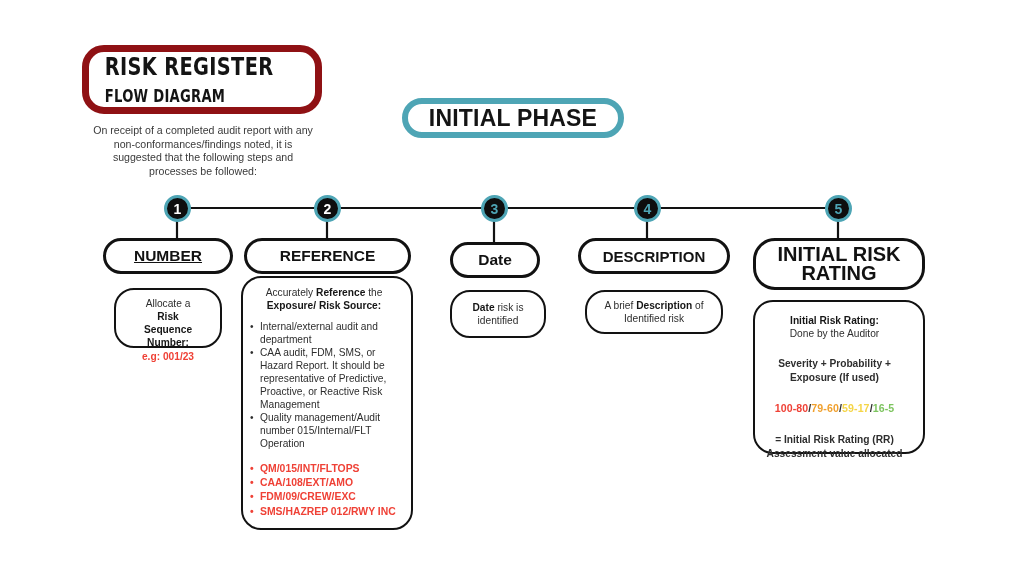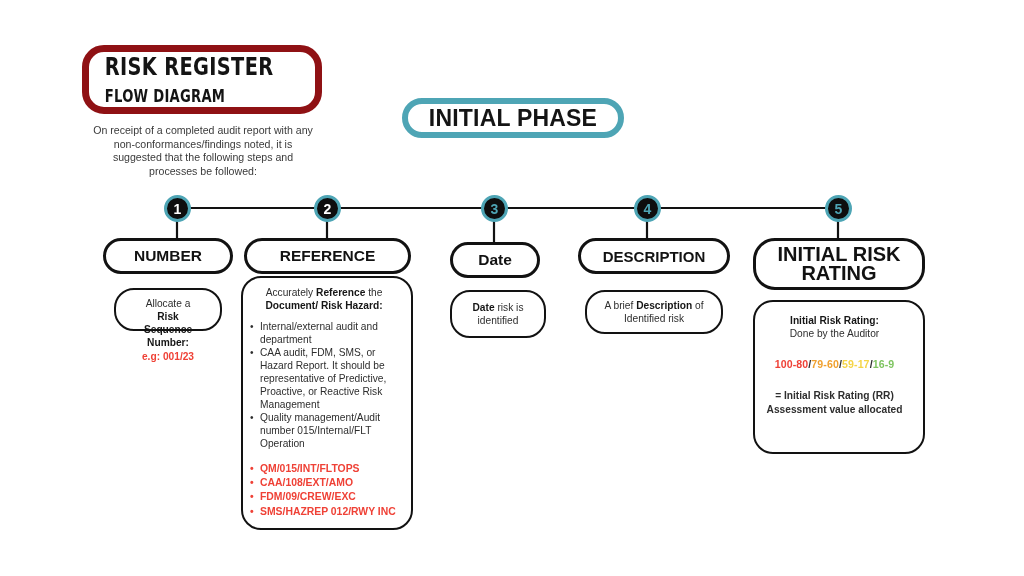--- a/index.html
+++ b/index.html
@@ -222,56 +222,56 @@
   <div class="step-circle teal-num" style="left: 481px; top: 195px; color: rgb(78, 165, 181);">
     <span>3</span>
   </div>
   <div class="step-circle teal-num" style="left: 634px; top: 195px; color: rgb(78, 165, 181);">
     <span>4</span>
   </div>
   <div class="step-circle teal-num" style="left: 825px; top: 195px; color: rgb(78, 165, 181);">
     <span>5</span>
   </div>
 
-  <div class="head-box" style="left:103px; top:238px; width:130px; height:36px; font-size:15.5px;">
+  <div class="head-box" style="left:103px; top:238px; width:130px; height:36px; font-size:15.5px;text-decoration:underline;">
     <span>NUMBER</span>
   </div>
 
   <div class="head-box" style="left:244px; top:238px; width:167px; height:36px; font-size:15.5px;">
     <span>REFERENCE</span>
   </div>
 
   <div class="head-box" style="left:450px; top:242px; width:90px; height:36px; font-size:15.5px;">
     <span>Date</span>
   </div>
 
   <div class="head-box" style="left:578px; top:238px; width:152px; height:36px; font-size:15px;">
     <span>DESCRIPTION</span>
   </div>
 
   <div class="head-box" style="left:753px; top:238px; width:172px; height:52px; font-size:20px; line-height:19px;">
     <span>INITIAL RISK RATING</span>
   </div>
 
-  <div class="detail-box" style="left:114px; top:288px; width:108px; height:43px; padding:7px 18px;">
+  <div class="detail-box" style="left:114px; top:288px; width:108px; height:60px; padding:7px 18px;">
     <div class="center">
       <span>Allocate a </span><b>Risk</b>
     </div>
     <div class="center">
       <b>Sequence Number:</b>
     </div>
     <div class="center" style="font-weight:bold; color:#ef4136; margin-top:1px;">e.g: 001/23</div>
   </div>
 
   <div class="detail-box" style="left:241px; top:276px; width:172px; height:254px; padding:8px 10px 0 4px; overflow:visible;">
     <div class="center">
       <span>Accurately </span><b>Reference</b><span> the</span>
     </div>
     <div class="center" style="margin-bottom:8px;">
-      <b>Document/ Risk Hazard:</b>
+      <b>Exposure/ Risk Source:</b>
     </div>
 
     <ul class="bullets black">
       <li>Internal/external audit and department</li>
       <li>CAA audit, FDM, SMS, or Hazard Report. It should be representative of Predictive, Proactive, or Reactive Risk Management</li>
       <li>Quality management/Audit number 015/Internal/FLT Operation</li>
     </ul>
 
     <ul class="bullets red" style="margin-top: 12px; color: rgb(239, 65, 54);">
       <li class="nowrap">QM/015/INT/FLTOPS</li>
@@ -292,22 +292,23 @@
       <span>A brief </span><b>Description</b><span> of Identified risk</span>
     </div>
   </div>
 
   <div class="detail-box" style="left:753px; top:300px; width:172px; height:154px; padding:12px 9px 0 0;">
     <div class="center">
       <b>Initial Risk Rating:</b>
     </div>
     <div class="center">Done by the Auditor</div>
 
+    <div class="center" style="font-weight:bold; margin-top:17px; line-height:13.5px;">Severity + Probability + Exposure (If used)</div>
 
     <div class="rr-scale" style="margin-top:18px;">
-      <span id="rr-s0" style="color: rgb(239, 65, 54);">100-80</span><span class="sep">/</span><span id="rr-s1" style="color: rgb(240, 160, 46);">79-60</span><span class="sep">/</span><span id="rr-s2" style="color: rgb(245, 213, 71);">59-17</span><span class="sep">/</span><span id="rr-s3" style="color: rgb(125, 196, 95);">16-9</span>
+      <span id="rr-s0" style="color: rgb(239, 65, 54);">100-80</span><span class="sep">/</span><span id="rr-s1" style="color: rgb(240, 160, 46);">79-60</span><span class="sep">/</span><span id="rr-s2" style="color: rgb(245, 213, 71);">59-17</span><span class="sep">/</span><span id="rr-s3" style="color: rgb(125, 196, 95);">16-5</span>
     </div>
 
     <div class="center" style="font-weight:bold; margin-top:18px; line-height:13.5px;">= Initial Risk Rating (RR)</div>
     <div class="center" style="font-weight:bold; line-height:13.5px;">Assessment value allocated</div>
   </div>
 
 </div>
 
 </body></html>

